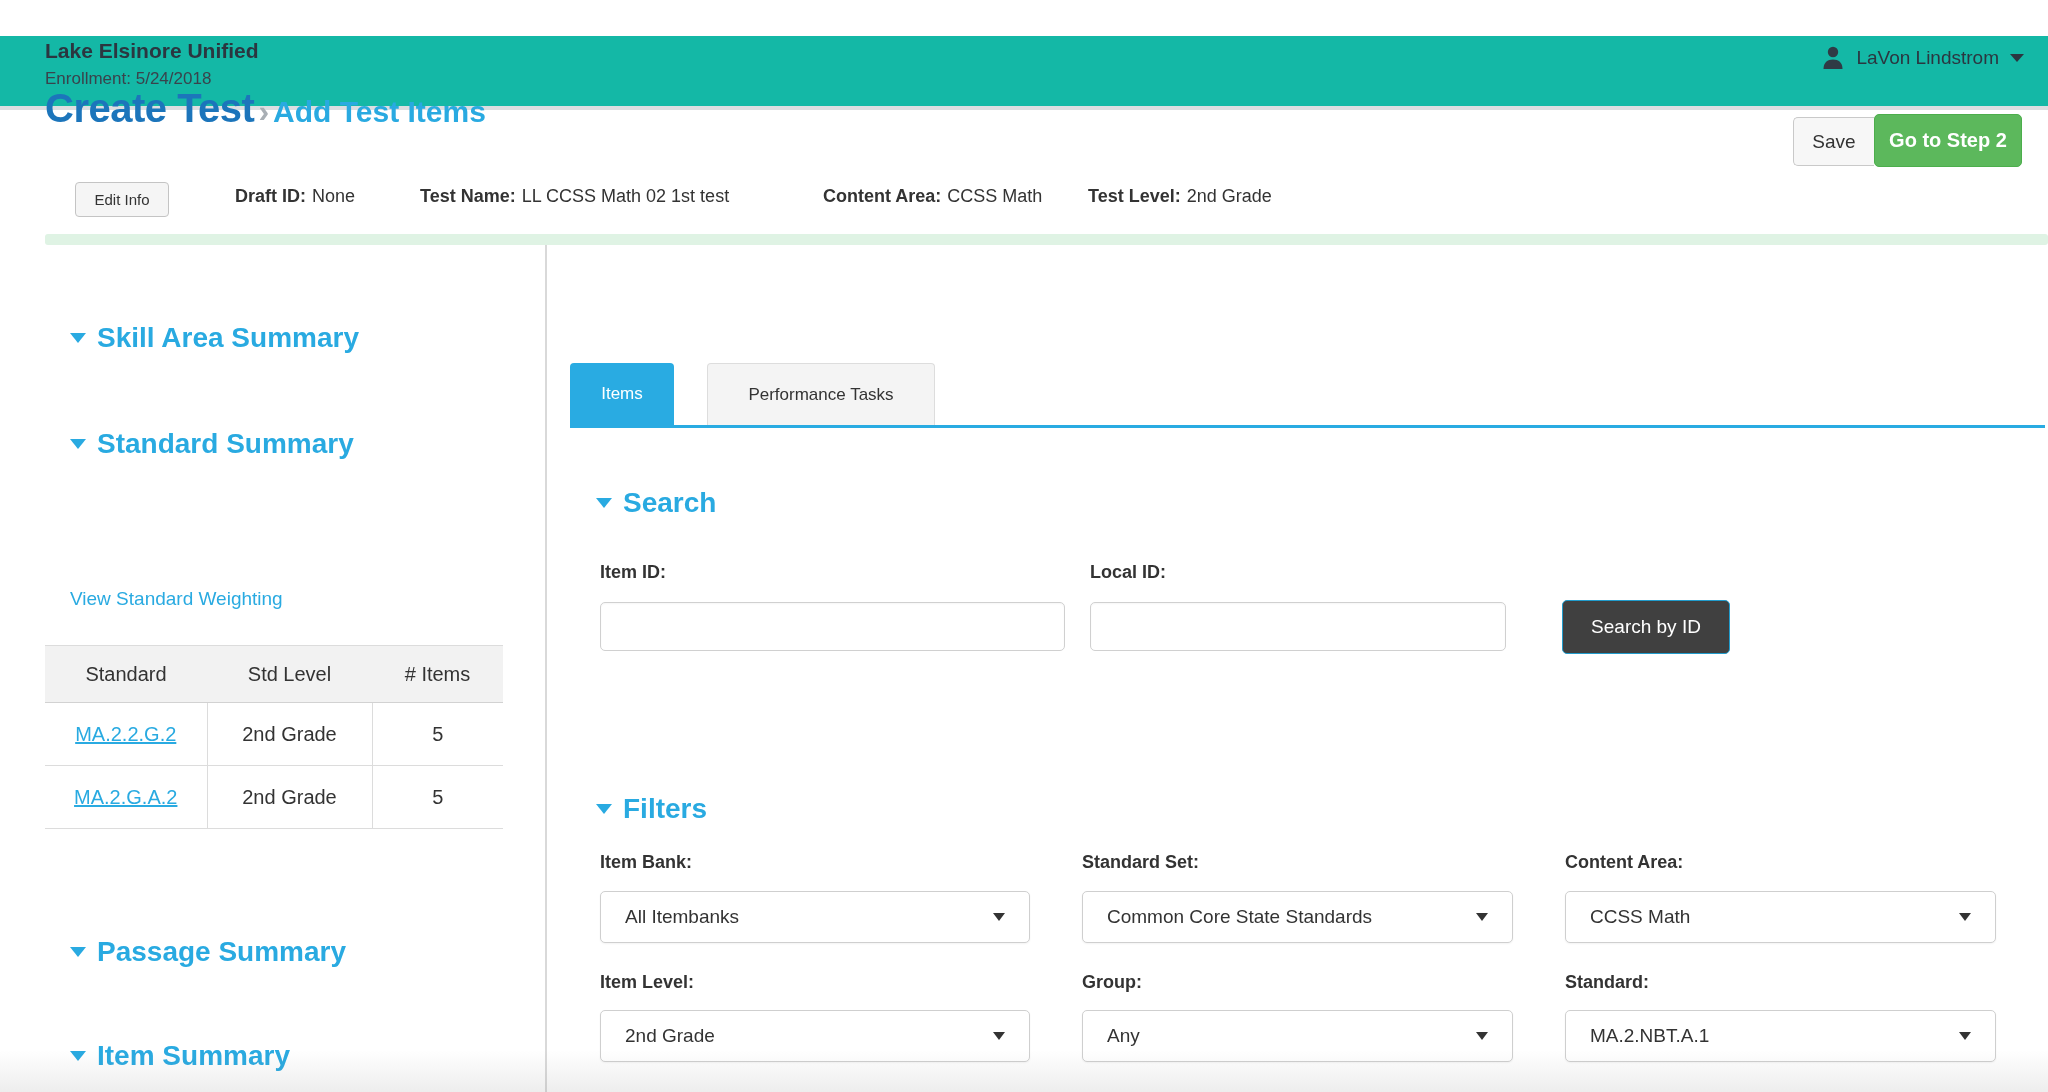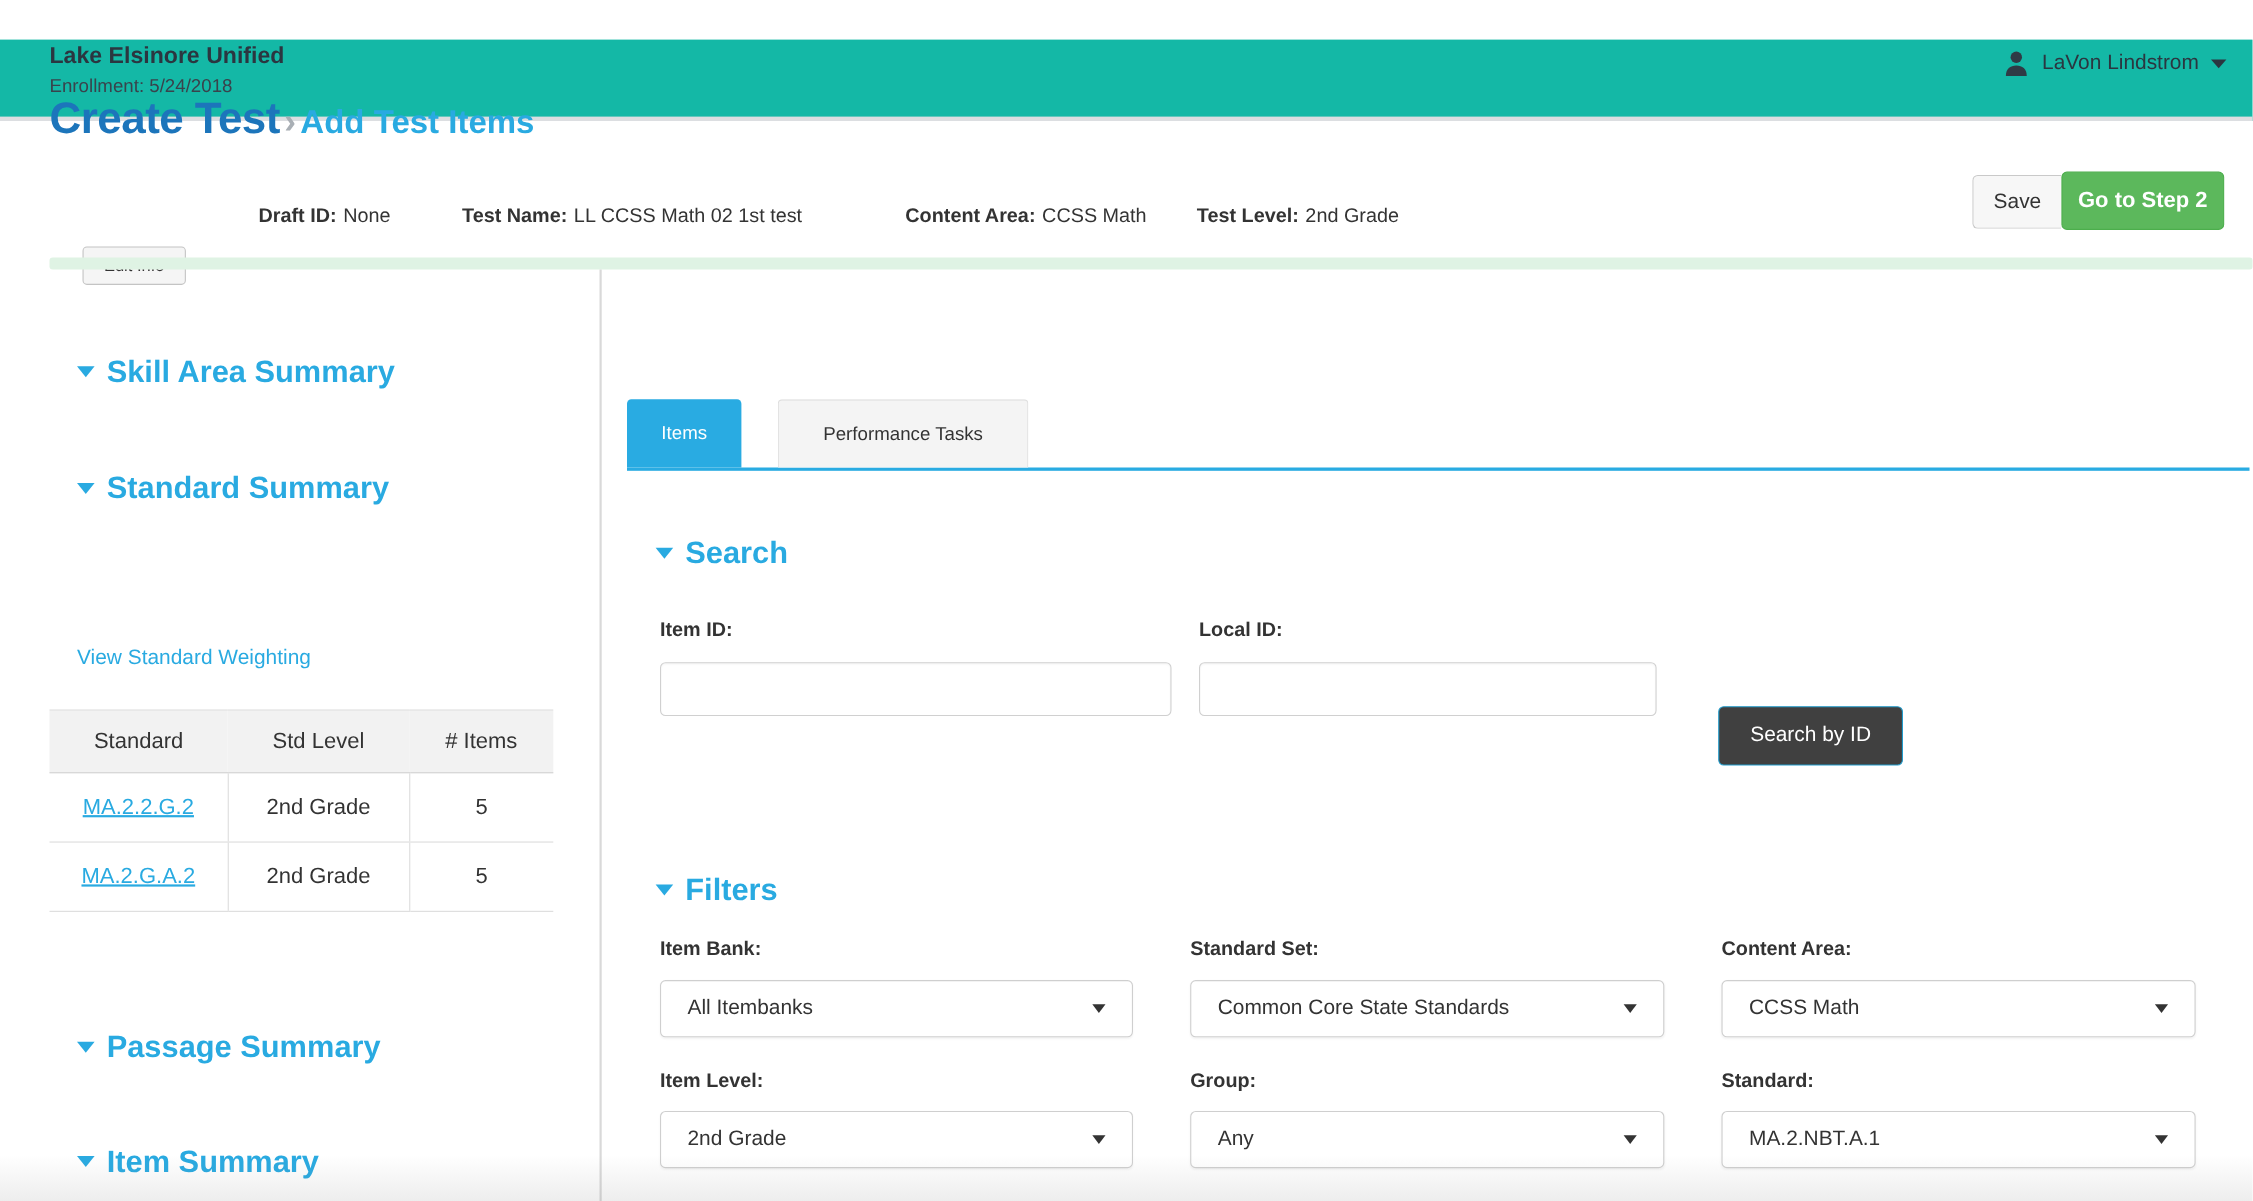--- a/index.html
+++ b/index.html
@@ -30,21 +30,21 @@
     border-left:7px solid transparent; border-right:7px solid transparent;
     border-top:8px solid #2b3640;
   }
 
   
   .crumb-row { position:absolute; left:45px; top:86px; display:flex; align-items:baseline; gap:4px; }
   .page-title { font-size:40px; font-weight:700; color:#1c75bb; letter-spacing:-0.5px; }
   .crumb-sep  { font-size:32px; color:#a9afb5; font-weight:700; }
   .page-subtitle { font-size:30px; font-weight:700; color:#29aae1; }
 
-  .btn { display:flex; align-items:center; justify-content:center; cursor:pointer;margin-top:42px; }
+  .btn { display:flex; align-items:center; justify-content:center; cursor:pointer; }
   .btn-save {
     position:absolute; left:1793px; top:117px; width:81px; height:49px;
     background:#f7f7f7; border:1px solid #c9c9c9; border-right:none;
     border-radius:5px 0 0 5px; font-size:19px; color:#333;
   }
   .btn-step2 {
     position:absolute; left:1874px; top:114px; width:148px; height:53px;
     background:#5cb85c; border:1px solid #4cae4c; border-radius:5px;
     font-size:20px; font-weight:600; color:#fff;
   }

